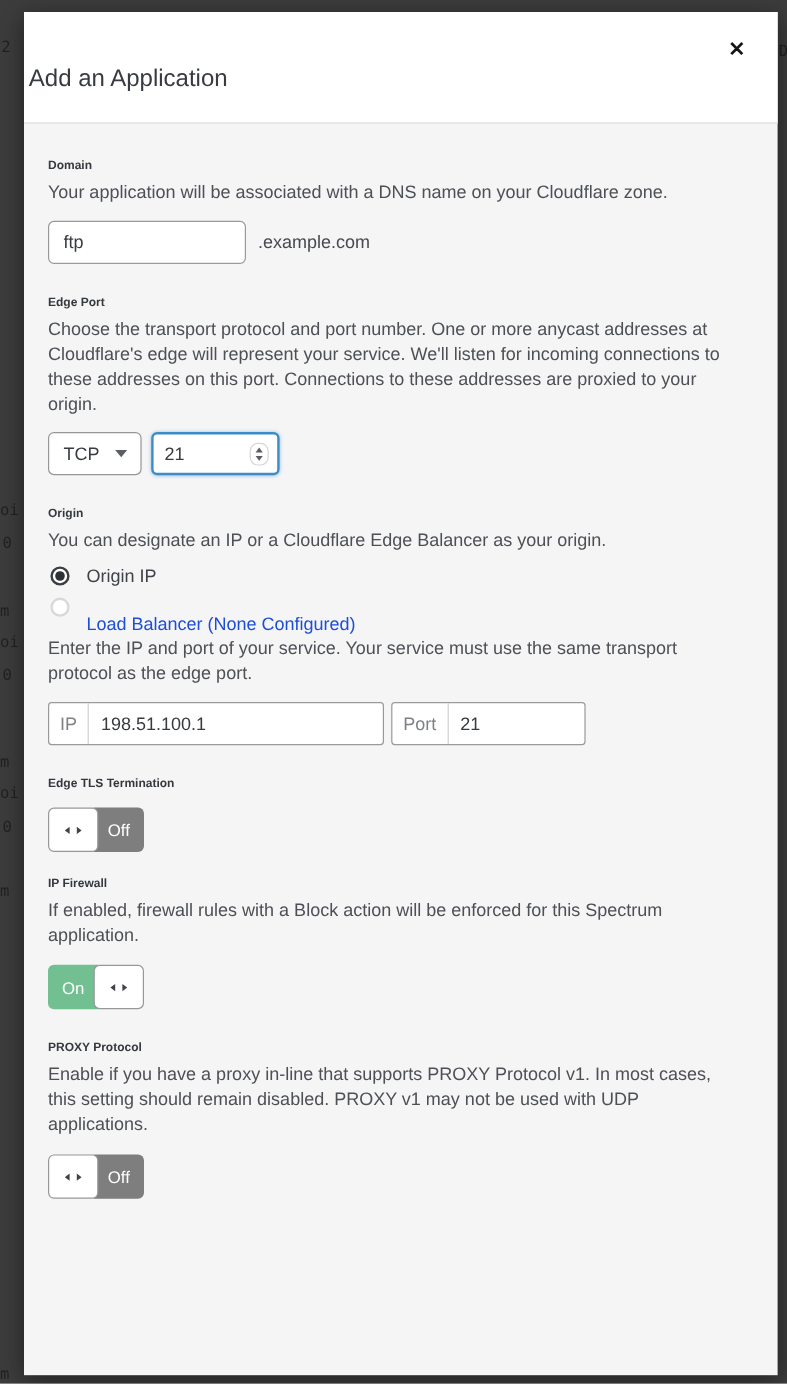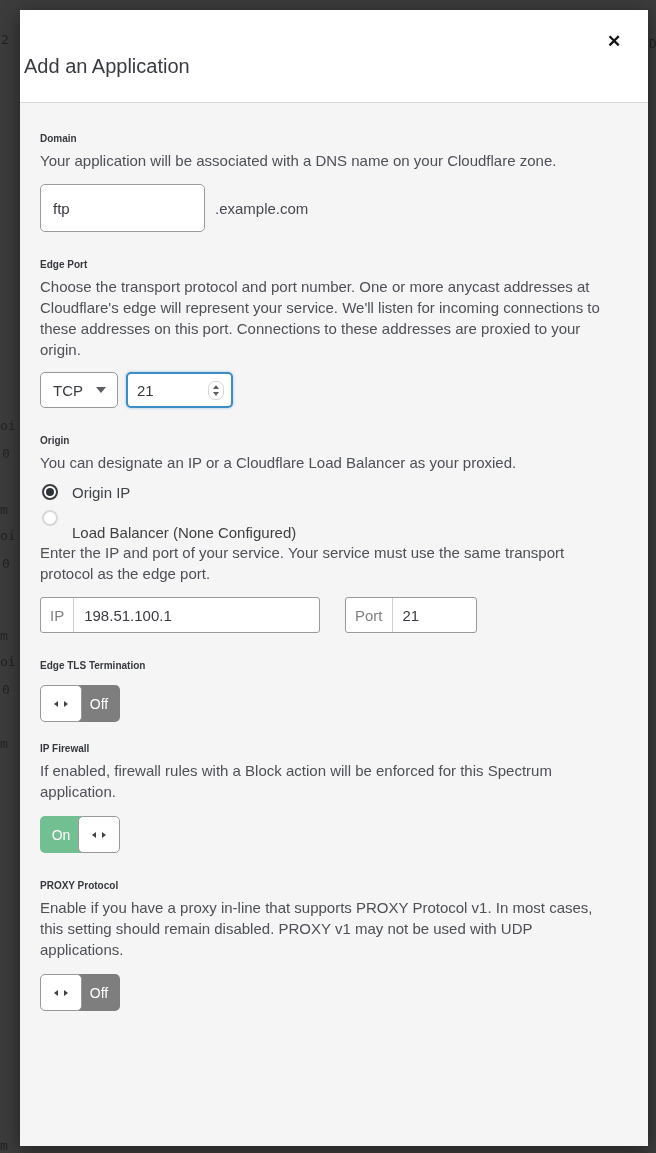--- a/index.html
+++ b/index.html
@@ -49,21 +49,21 @@
     flex:1 1 auto;
     padding:30px 30px 0 20px;
     overflow:hidden;
   }
   .sec-label { font-size:10px; font-weight:700; color:#35383c; }
   .sec-desc  { font-size:15px; color:#4d5055; line-height:21px; margin-top:6px; }
 
   
   .domain-row { display:flex; align-items:center; margin-top:13px; }
   .domain-input {
-    width:165px; height:48px;
+    width:165px; height:36px;
     border:1px solid #9a9a9a; border-radius:5px;
     background:#fff; padding:0 12px;
     font-family:"Liberation Sans", sans-serif;
     font-size:15px; color:#383b40; outline:none;
   }
   .domain-suffix { margin-left:10px; font-size:15px; color:#46494e; }
 
   
   .edgeport-row { display:flex; align-items:flex-end; margin-top:12px; }
   .protocol-select {
@@ -106,41 +106,41 @@
   .radio-circle {
     width:16px; height:16px; margin-left:2px;
     border:2px solid #3a3d41; border-radius:50%;
     display:flex; align-items:center; justify-content:center;
     background:#fff; flex:0 0 auto;
   }
   .radio-dot { width:8px; height:8px; border-radius:50%; background:#2e3135; }
   .radio-row.disabled { cursor:default; }
   .radio-row.disabled .radio-circle { border-color:#d8d8d8; }
   .radio-label { margin-left:14px; font-size:15px; color:#3f4246; }
-  .radio-row.disabled .radio-label { color:#404040;margin-top:28px; }
+  .radio-row.disabled .radio-label { color:#1d4ed8;margin-top:28px; }
 
   .ip-help { margin-top:11px; }
 
   
   .ipport-row { display:flex; margin-top:13px; }
   .pgroup {
     display:flex; align-items:stretch; height:36px;
     border:1px solid #9a9a9a; border-radius:3px; background:#fff;
   }
   .pgroup .prefix {
     display:flex; align-items:center; padding:0 9px;
     color:#7e8186; font-size:15px; border-right:1px solid #cfcfcf;
   }
   .pgroup input {
     border:none; outline:none; background:transparent; min-width:0; flex:1;
     padding:0 10px; font-family:"Liberation Sans", sans-serif;
     font-size:15px; color:#383b40;
   }
   .ip-group { width:280px; }
-  .port-group { width:132px; margin-left:25px;justify-content:space-between; }
+  .port-group { width:162px; margin-left:6px;justify-content:space-between; }
 
   
   .toggle { display:inline-flex; height:37px; margin-top:14px; cursor:pointer; position:relative; }
   .toggle .handle {
     position:relative; z-index:2;
     width:42px; background:#fff;
     border:1px solid #989898; border-radius:5px;
     display:flex; align-items:center; justify-content:center;
   }
   .toggle .state {
@@ -215,21 +215,21 @@
           <span class="spinner">
             <span class="spin-up"></span>
             <span class="spin-down"></span>
           </span>
         </div>
       </div>
     </div>
 
     <div class="sec">
       <div class="sec-label">Origin</div>
-      <div class="sec-desc">You can designate an IP or a Cloudflare Load Balancer as your proxied.</div>
+      <div class="sec-desc">You can designate an IP or a Cloudflare Edge Balancer as your origin.</div>
       <div class="radio-group">
         <div class="radio-row">
           <span class="radio-circle">
               <span class="radio-dot"></span>
             </span>
           <span class="radio-label">Origin IP</span>
         </div>
         <div class="radio-row disabled">
           <span class="radio-circle"></span>
           <span class="radio-label">Load Balancer (None Configured)</span>

